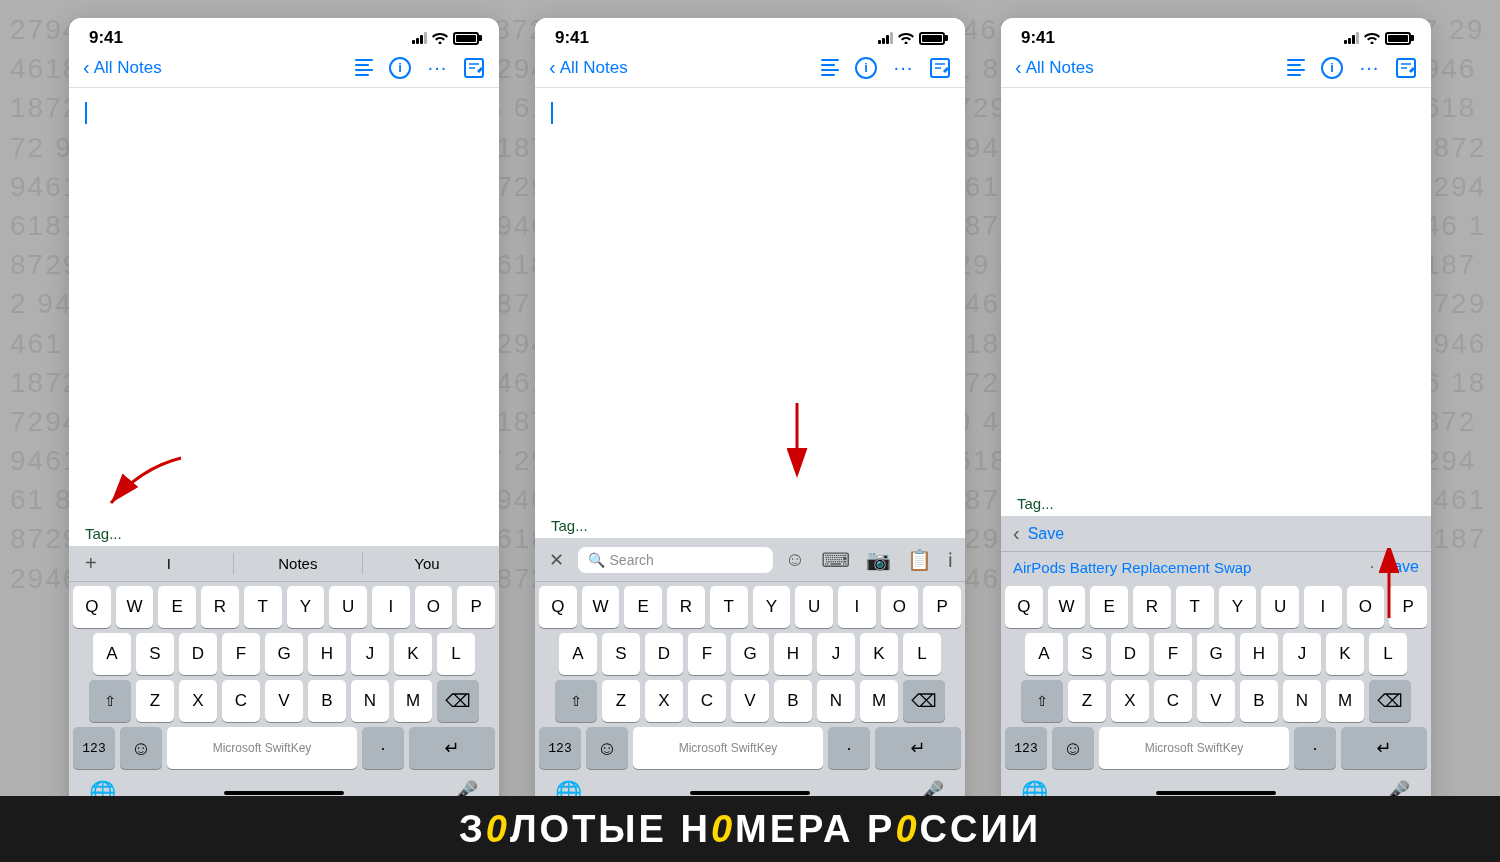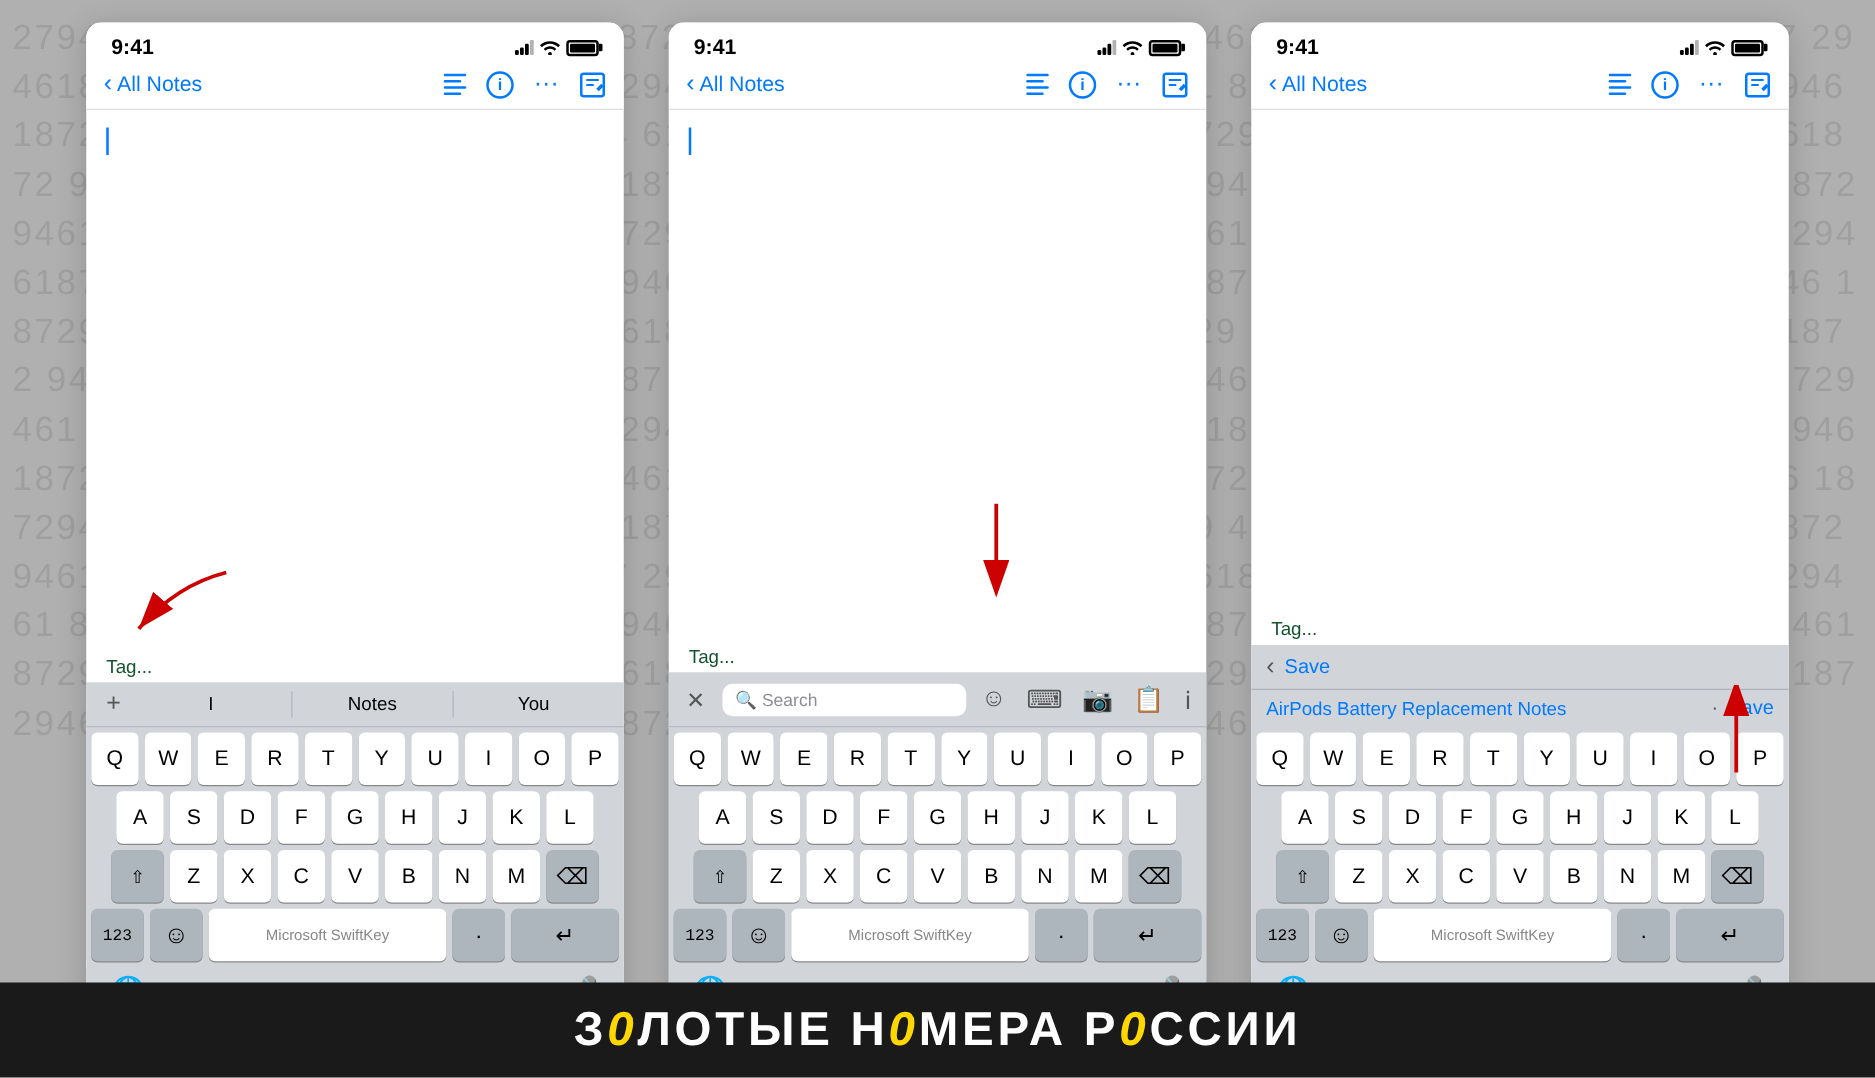--- a/index.html
+++ b/index.html
@@ -425,21 +425,21 @@
       color: #007AFF;
       font-size: 16px;
     }
 
     
     .brand-bar {
       position: absolute;
       bottom: 0;
       left: 0;
       right: 0;
-      height: 76px;
+      height: 66px;
       background: #1a1a1a;
       display: flex;
       align-items: center;
       justify-content: center;
       z-index: 2;
     }
 
     .brand-text {
       font-size: 38px;
       font-weight: 800;
@@ -795,21 +795,21 @@
       <div class="tag-area">Tag...</div>
 
       <div class="keyboard-area">
 
         <div class="clipboard-bar">
           <span class="clipboard-chevron">‹</span>
           <span class="clipboard-edit">Save</span>
         </div>
 
         <div class="clipboard-content">
-          <span class="clipboard-text">AirPods Battery Replacement Notes</span>
+          <span class="clipboard-text">AirPods Battery Replacement Swap</span>
           <span class="clipboard-dots">·</span>
           <span class="clipboard-save">Save</span>
         </div>
 
         <div class="keyboard">
           <div class="key-row">
             <div class="key">Q</div>
             <div class="key">W</div>
             <div class="key">E</div>
             <div class="key">R</div>

